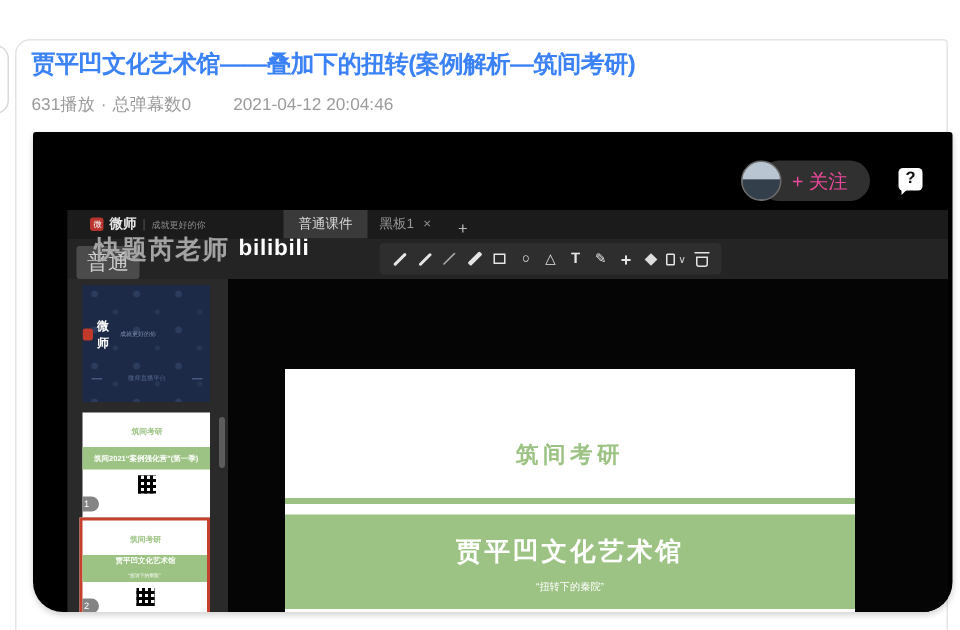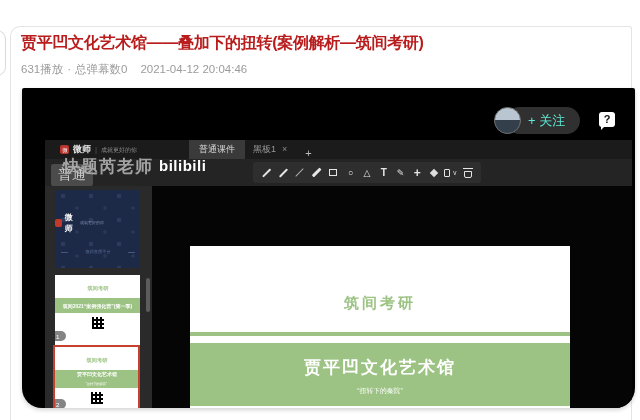--- a/index.html
+++ b/index.html
@@ -7,36 +7,36 @@
   body {
     position:relative; overflow:hidden; background:#fff;
     font-family:"Liberation Sans","DejaVu Sans",sans-serif;
   }
   
   .left-fragment { position:absolute; left:-16px; top:30px; width:22px; height:46px;
     border:1px solid #d9d9d9; border-radius:9px; background:#fff; }
   .card { position:absolute; left:10px; top:26px; width:622px; height:400px;
     border:1px solid #e4e4e4; border-bottom:none; border-radius:10px 3px 0 0; background:#fff; }
   .title { position:absolute; left:21px; top:33px; width:600px;
-    font-size:16px; font-weight:700; color:#b91c1c; letter-spacing:-0.3px; }
+    font-size:16px; font-weight:700; color:#3b82f6; letter-spacing:-0.3px; }
   .stats { position:absolute; left:21px; top:62px; font-size:11.5px; color:#9b9b9b; }
   .stats .sep { margin:0 4px; }
-  .stats .date { margin-left:13px; }
+  .stats .date { margin-left:28px; }
 
   
   .player { position:absolute; left:22px; top:88px; width:613px; height:320px;
     background:#000; border-radius:2px 2px 20px 20px; overflow:hidden;
     box-shadow:0 2px 4px rgba(0,0,0,.18); }
 
   .follow { position:absolute; top:19px; left:472px; display:flex; align-items:center; z-index:9; }
   .avatar { width:27px; height:27px; border-radius:50%; z-index:2; border:1px solid #6b6b6b;
     background:linear-gradient(#b9c6d2 46%, #33404b 47%);
     background-color:#8596a8; }
   .follow-pill { margin-left:-15px; height:27px; line-height:27px; padding:0 15px 0 22px;
-    background:#303030; border-radius:14px; color:#5eead4; font-size:13px; white-space:nowrap; }
+    background:#303030; border-radius:14px; color:#ec4899; font-size:13px; white-space:nowrap; }
   .help { position:absolute; top:24px; left:577px; width:16px; height:15px; background:#fff;
     border-radius:3px; color:#111; font-weight:700; font-size:11px; text-align:center;
     line-height:15px; z-index:9; }
   .help::after { content:""; position:absolute; left:2px; bottom:-3px;
     border:3px solid transparent; border-top-color:#fff; border-left-color:#fff; }
 
   
   .screen { position:absolute; left:23px; top:52px; width:587px; height:344px; background:#101010; }
 
   .appbar { position:absolute; top:0; left:0; right:0; height:19px; background:#1b1b1b;

